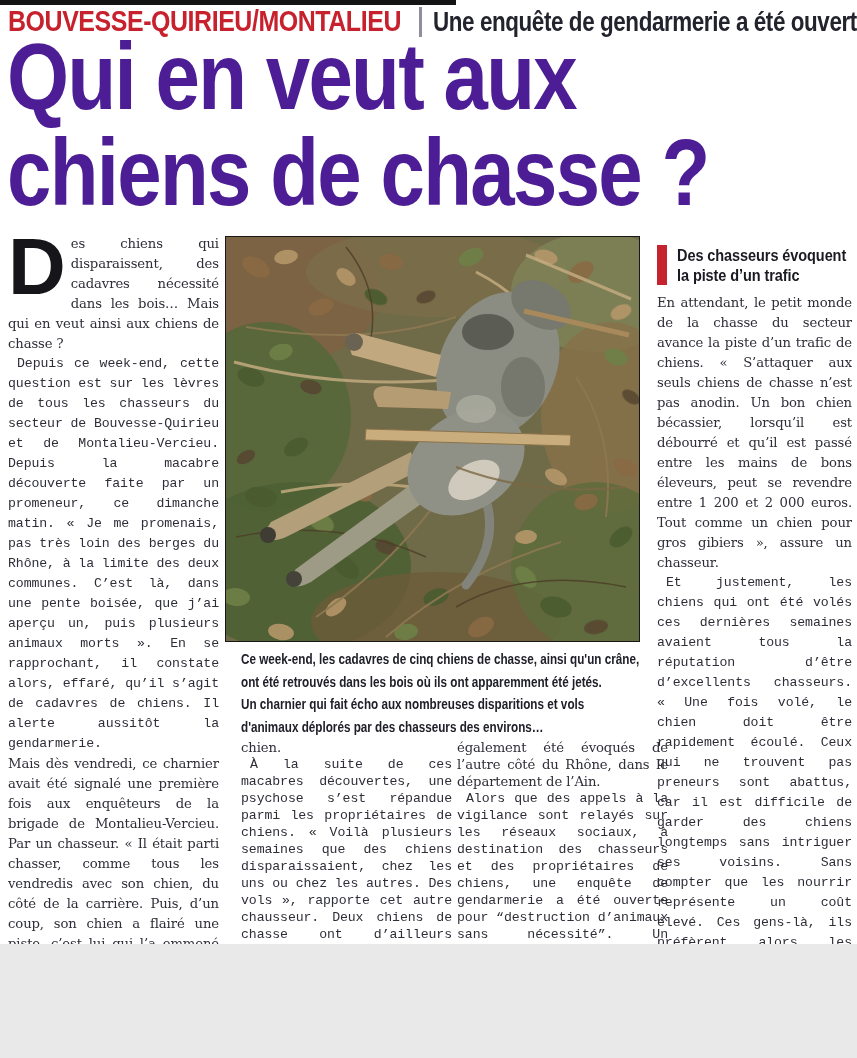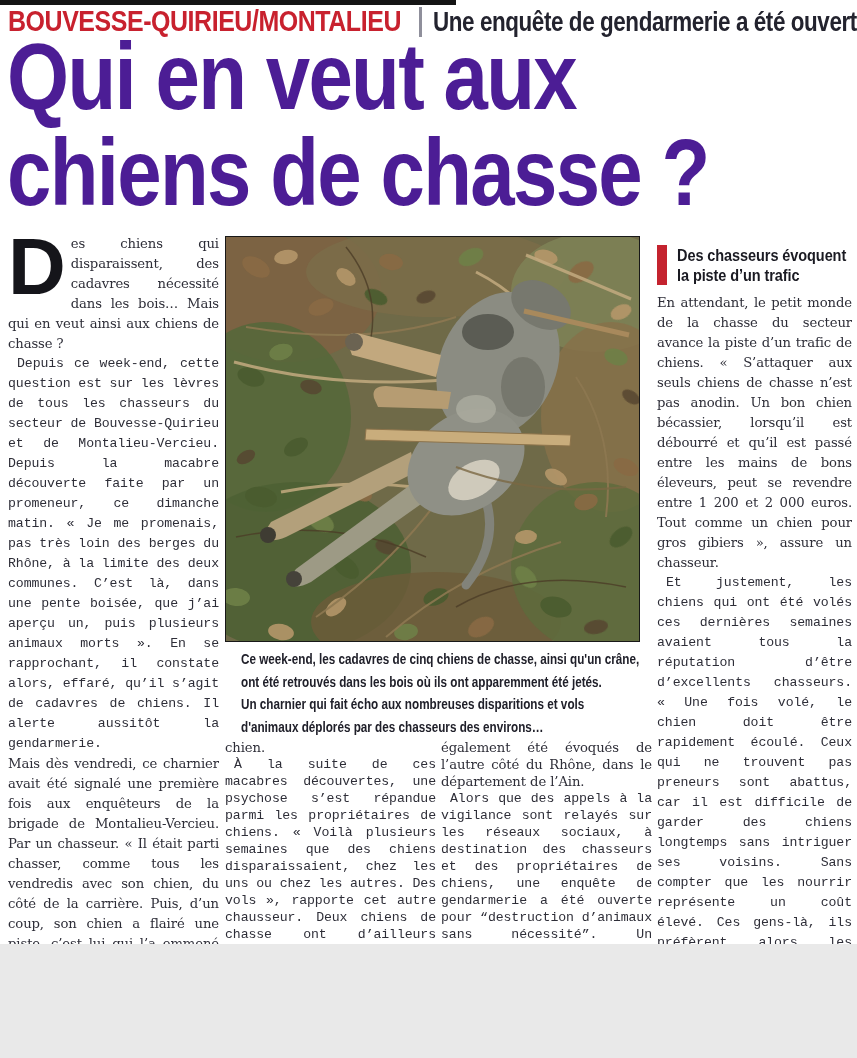--- a/index.html
+++ b/index.html
@@ -18,21 +18,21 @@
   
   .headline{position:absolute;left:7px;top:28px;margin:0;color:#4c1d95;font-weight:bold;}
   .hl{display:block;font-size:95px;line-height:96px;white-space:nowrap;
       transform:scaleX(.84);transform-origin:0 50%;letter-spacing:-2px;}
 
   
   .col{position:absolute;overflow:hidden;font-family:"DejaVu Serif",serif;font-size:13.2px;
        color:#2e2e38;text-align:justify;letter-spacing:-.1px;}
   .col p{margin:0;}
   .lh-loose{line-height:20px;}
-  .lh-tight{line-height:17px;}
+  .lh-tight{line-height:17px;margin-left:16px;}
   .col1{left:8px;top:234px;width:211px;height:824px;}
   .col2{left:225px;top:739px;width:211px;height:319px;}
   .col3{left:441px;top:739px;width:211px;height:319px;}
   .col4{left:657px;top:234px;width:195px;height:824px;}
   .indent{text-indent:9px;font-family:Liberation Mono, monospace;}
   .dropcap{float:left;font-family:"Liberation Sans",sans-serif;font-weight:bold;
            font-size:80px;line-height:58px;color:#15151a;margin:4px 5px 0 0;}
 
   
   .subhead{display:flex;margin:11px 16px 8px 0;}

